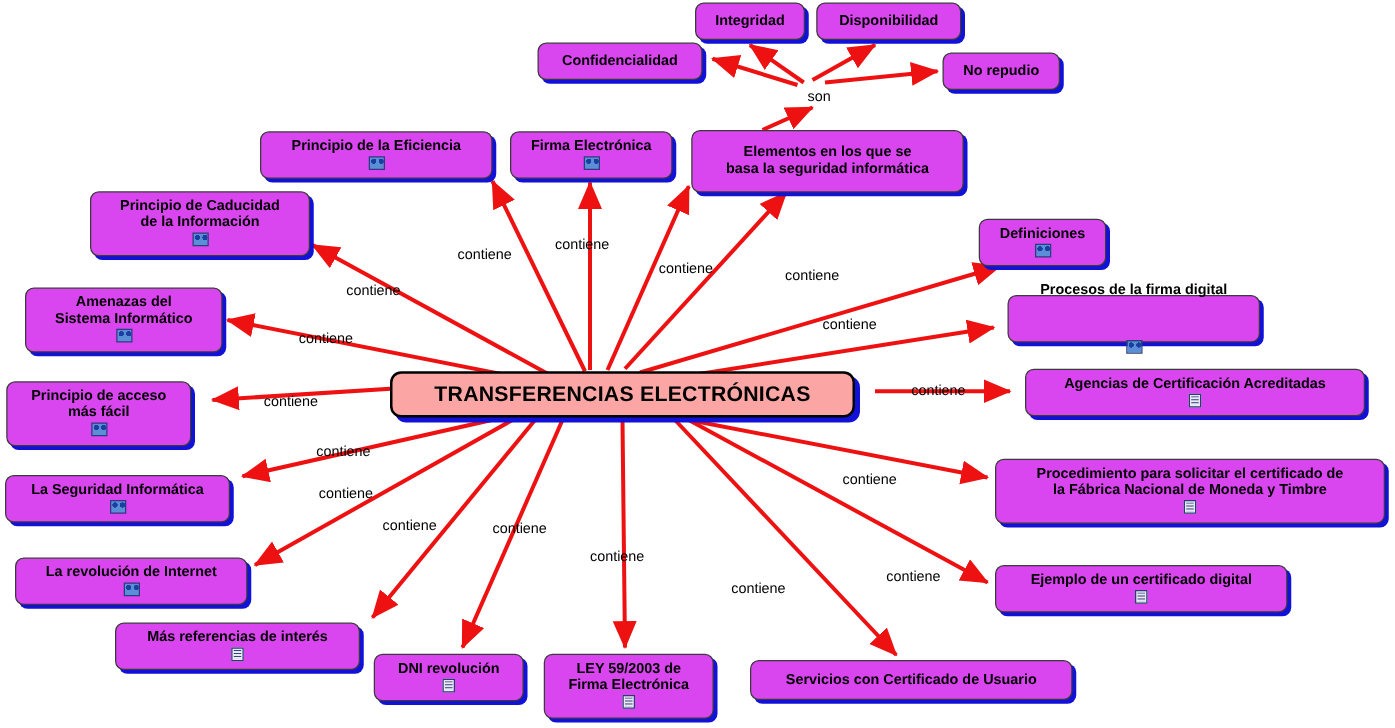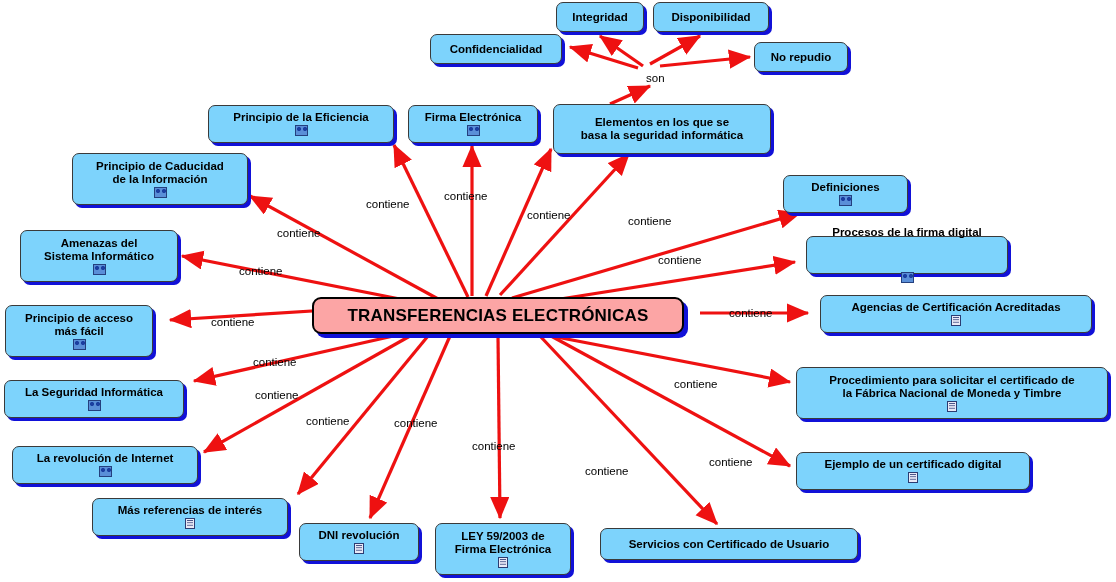--- a/index.html
+++ b/index.html
@@ -18,21 +18,21 @@
   svg.edges {
     position: absolute;
     left: 0;
     top: 0;
     width: 1116px;
     height: 582px;
   }
   .node {
     position: absolute;
     box-sizing: border-box;
-    background: #7dd3fc;
+    background: #d946ef;
     border: 1px solid #3a3a3a;
     border-radius: 7px;
     box-shadow: 3px 3px 0 #1111d8;
     color: #000000;
     font-weight: bold;
     font-size: 11.5px;
     line-height: 13px;
     text-align: center;
     display: flex;
     flex-direction: column;
@@ -173,21 +173,21 @@
   </div>
   <div class="node" style="left:553px; top:104px; width:218px; height:50px;">
     <span class="label">Elementos en los que se
 basa la seguridad informática</span>
   </div>
   <div class="node" style="left:72px; top:153px; width:176px; height:52px;">
     <span class="label">Principio de Caducidad
 de la Información</span>
     <span class="glyph"><span class="ic people"></span></span>
   </div>
-  <div class="node" style="left:783px; top:175px; width:125px; height:38px;">
+  <div class="node" style="left:783px; top:175px; width:102px; height:38px;">
     <span class="label">Definiciones</span>
     <span class="glyph"><span class="ic people"></span></span>
   </div>
   <div class="node" style="left:20px; top:230px; width:158px; height:52px;">
     <span class="label">Amenazas del
 Sistema Informático</span>
     <span class="glyph"><span class="ic people"></span></span>
   </div>
   <div class="node" style="left:806px; top:236px; width:202px; height:38px;gap:32px;">
     <span class="label">Procesos de la firma digital</span>

